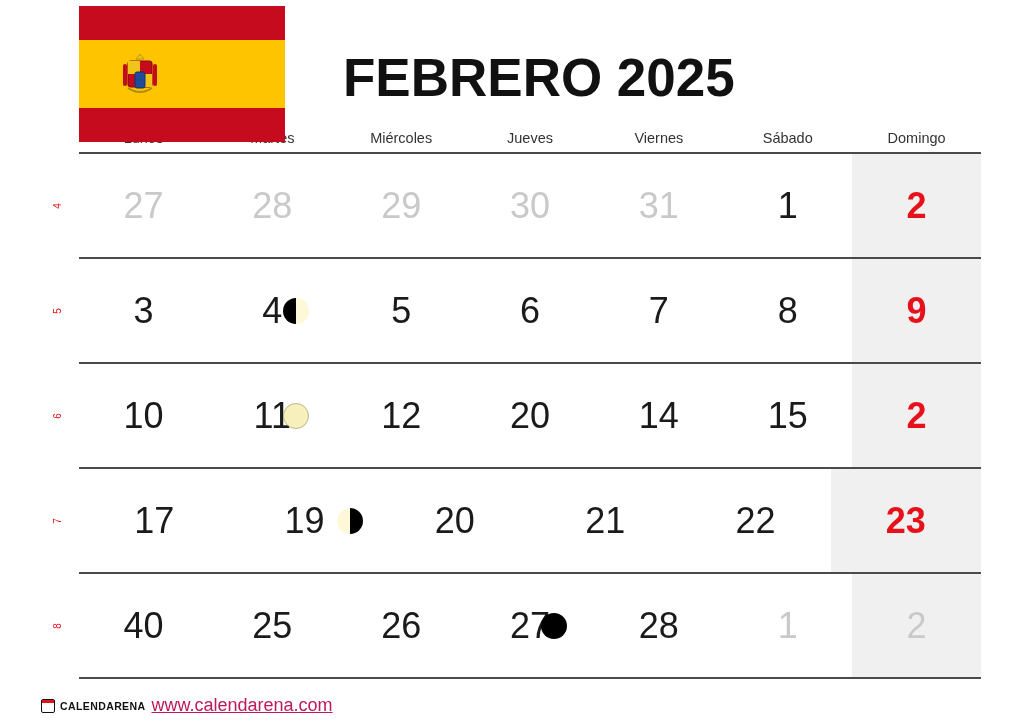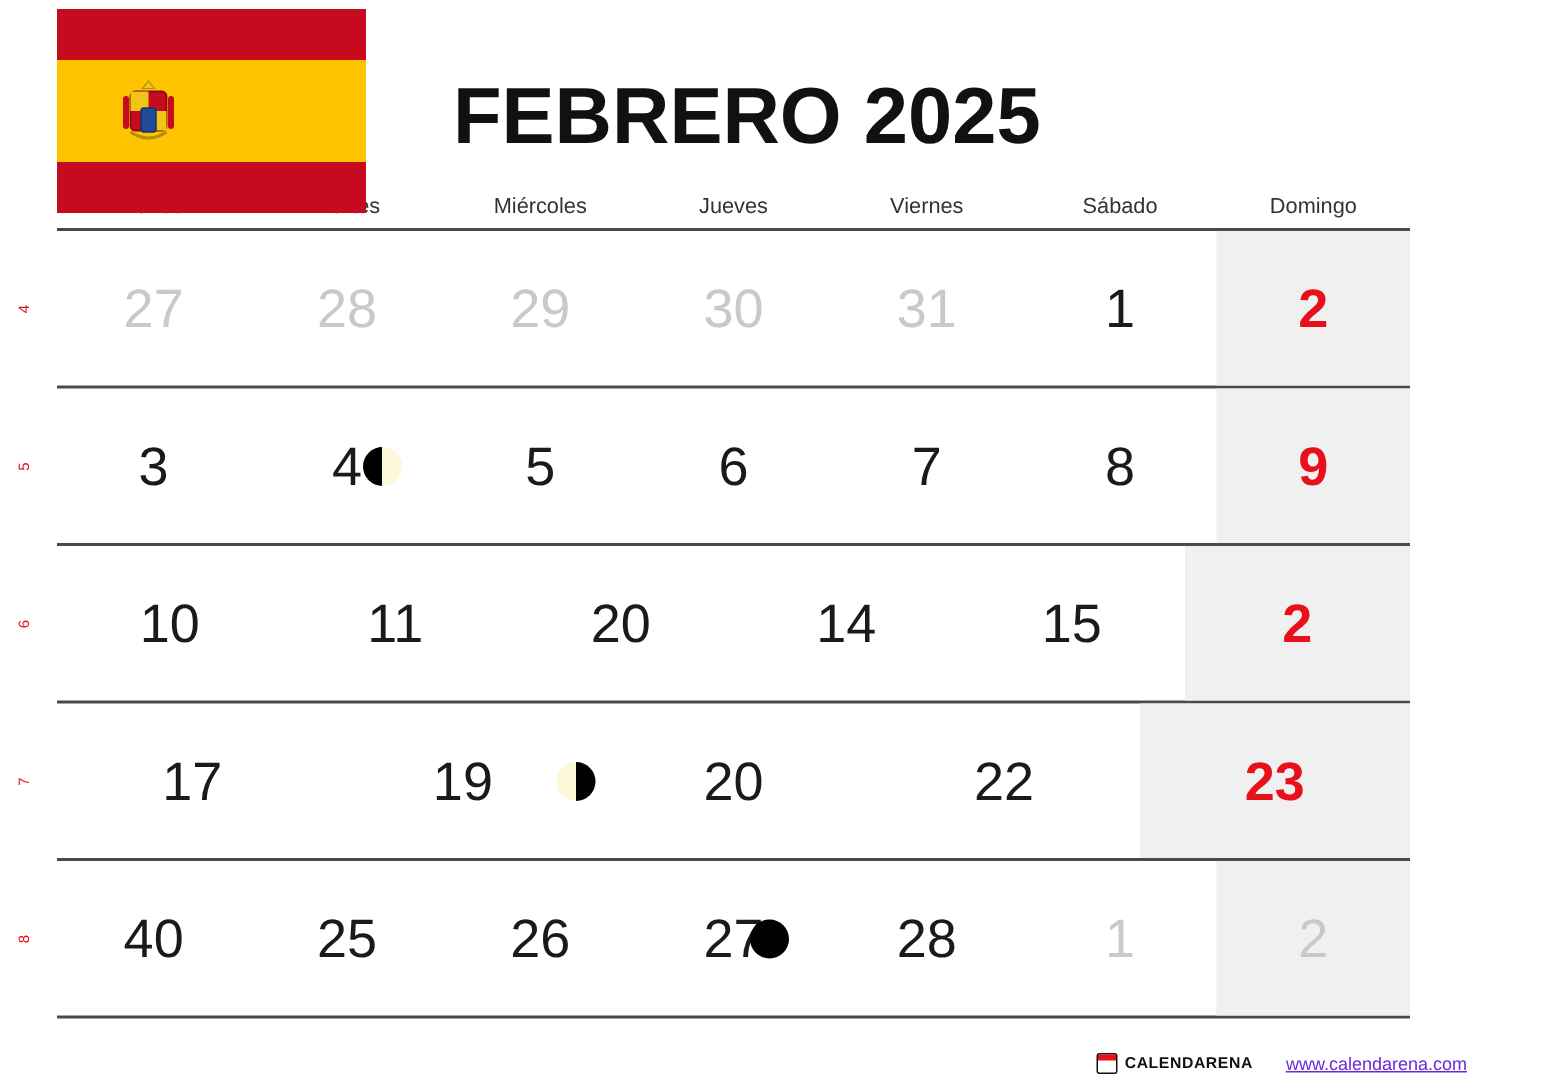--- a/index.html
+++ b/index.html
@@ -12,20 +12,21 @@
     background: #ffffff;
     font-family: "Liberation Sans", sans-serif;
     color: #1a1a1a;
     overflow: hidden;
   }
   .page {
     position: relative;
     width: 978px;
     height: 728px;
     box-sizing: border-box;
+    margin-left: 41px;
   }
 
   
   .header {
     display: flex;
     align-items: center;
     padding: 18px 0 0 38px;
     height: 130px;
     box-sizing: border-box;
   }
@@ -155,23 +156,23 @@
     background: #000000;
   }
 
   
   .footer {
     position: absolute;
     left: 0;
     right: 0;
     bottom: 12px;
     display: flex;
-    justify-content: flex-end;
+    justify-content: flex-start;
     align-items: center;
-    gap: 22px;
+    gap: 6px;
     font-size: 11px;
   }
   .brand {
     display: flex;
     align-items: center;
     gap: 5px;
     font-weight: bold;
     letter-spacing: 0.4px;
     color: #111;
     font-size: 10.5px;
@@ -185,23 +186,23 @@
     position: relative;
   }
   .brand-icon::before {
     content: "";
     position: absolute;
     left: 0; right: 0; top: 0;
     height: 3.5px;
     background: #e8111b;
   }
   .site-link {
-    color: #6d28d9;
+    color: #be185d;
     text-decoration: underline;
-    font-size: 12px;
+    font-size: 18px;
   }
 </style>
 </head>
 <body>
 
 <div class="page">
 
   <div class="header">
     <div class="flag">
       <div class="stripe-top"></div>
@@ -286,20 +287,24 @@
 
     <div class="week">
       <div class="weeknum">6</div>
       <div class="cell">
           <span class="daynum">10</span>
         </div>
       <div class="cell">
           <span class="daynum">11</span>
         </div>
       <div class="cell">
+        <span class="moon full"></span>
+        <span class="daynum">12</span>
+      </div>
+      <div class="cell">
           <span class="daynum">20</span>
         </div>
       <div class="cell">
           <span class="daynum">14</span>
         </div>
       <div class="cell">
           <span class="daynum">15</span>
         </div>
       <div class="cell sunday">
           <span class="daynum red">2</span>
@@ -311,20 +316,23 @@
       <div class="cell">
           <span class="daynum">17</span>
         </div>
       <div class="cell">
           <span class="daynum">19</span>
         </div>
       <div class="cell">
         <span class="moon last-quarter"></span>
         <span class="daynum">20</span>
       </div>
+      <div class="cell">
+          <span class="daynum">21</span>
+        </div>
       <div class="cell">
           <span class="daynum">22</span>
         </div>
       <div class="cell sunday">
           <span class="daynum red">23</span>
         </div>
     </div>
 
     <div class="week">
       <div class="weeknum">8</div>

